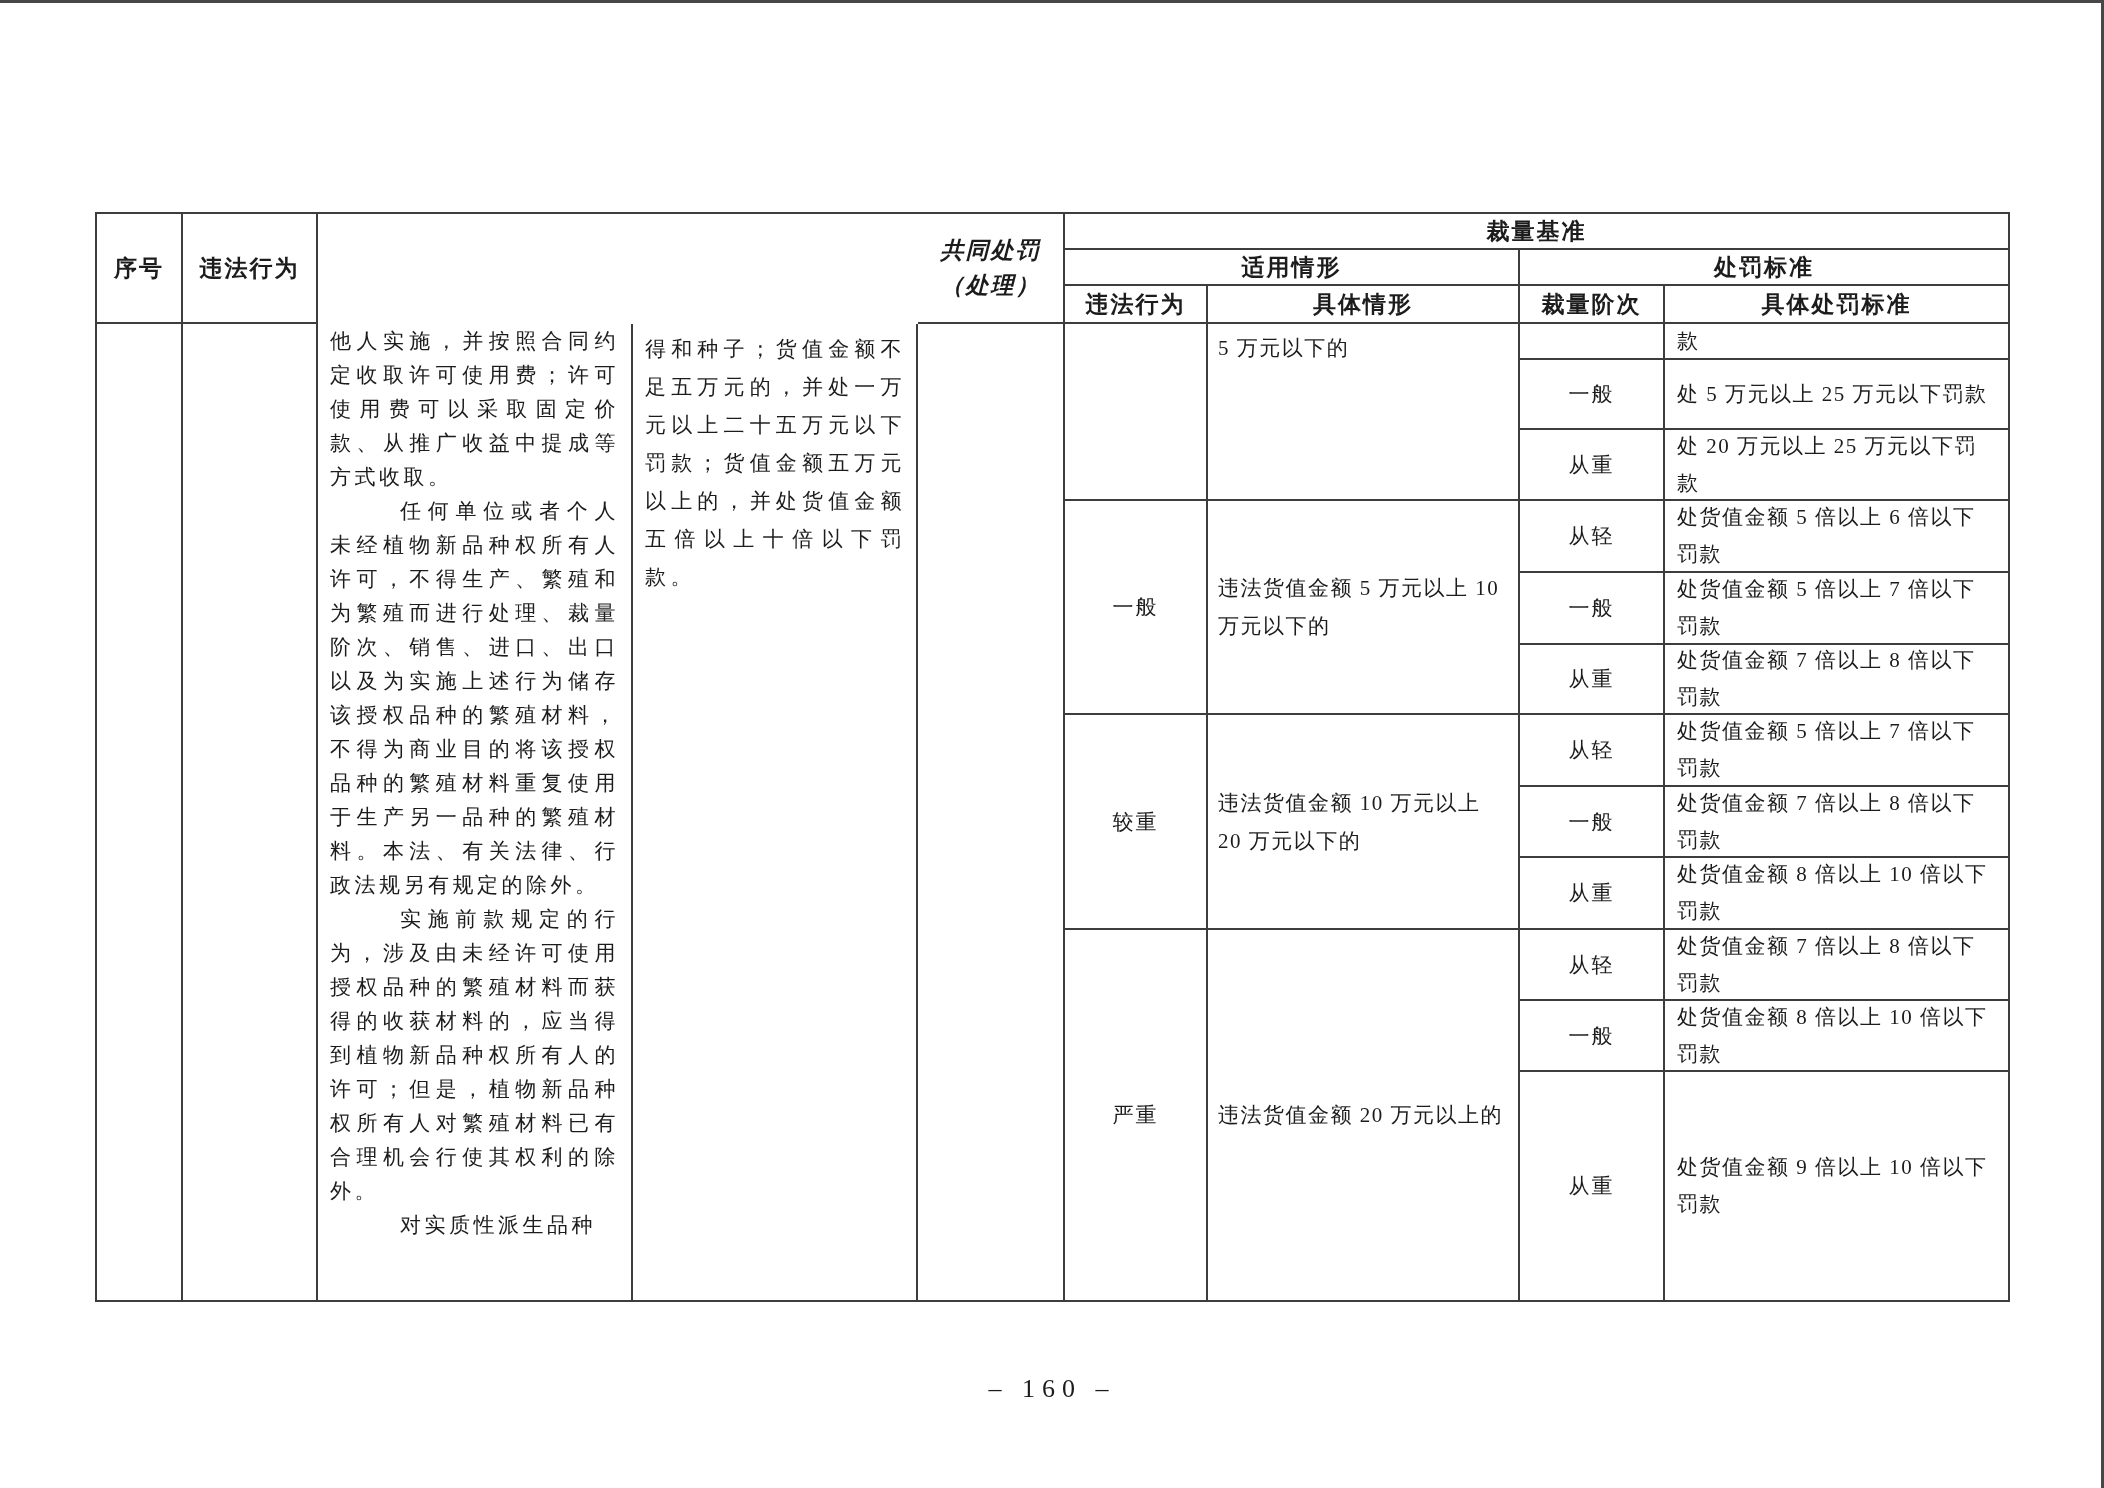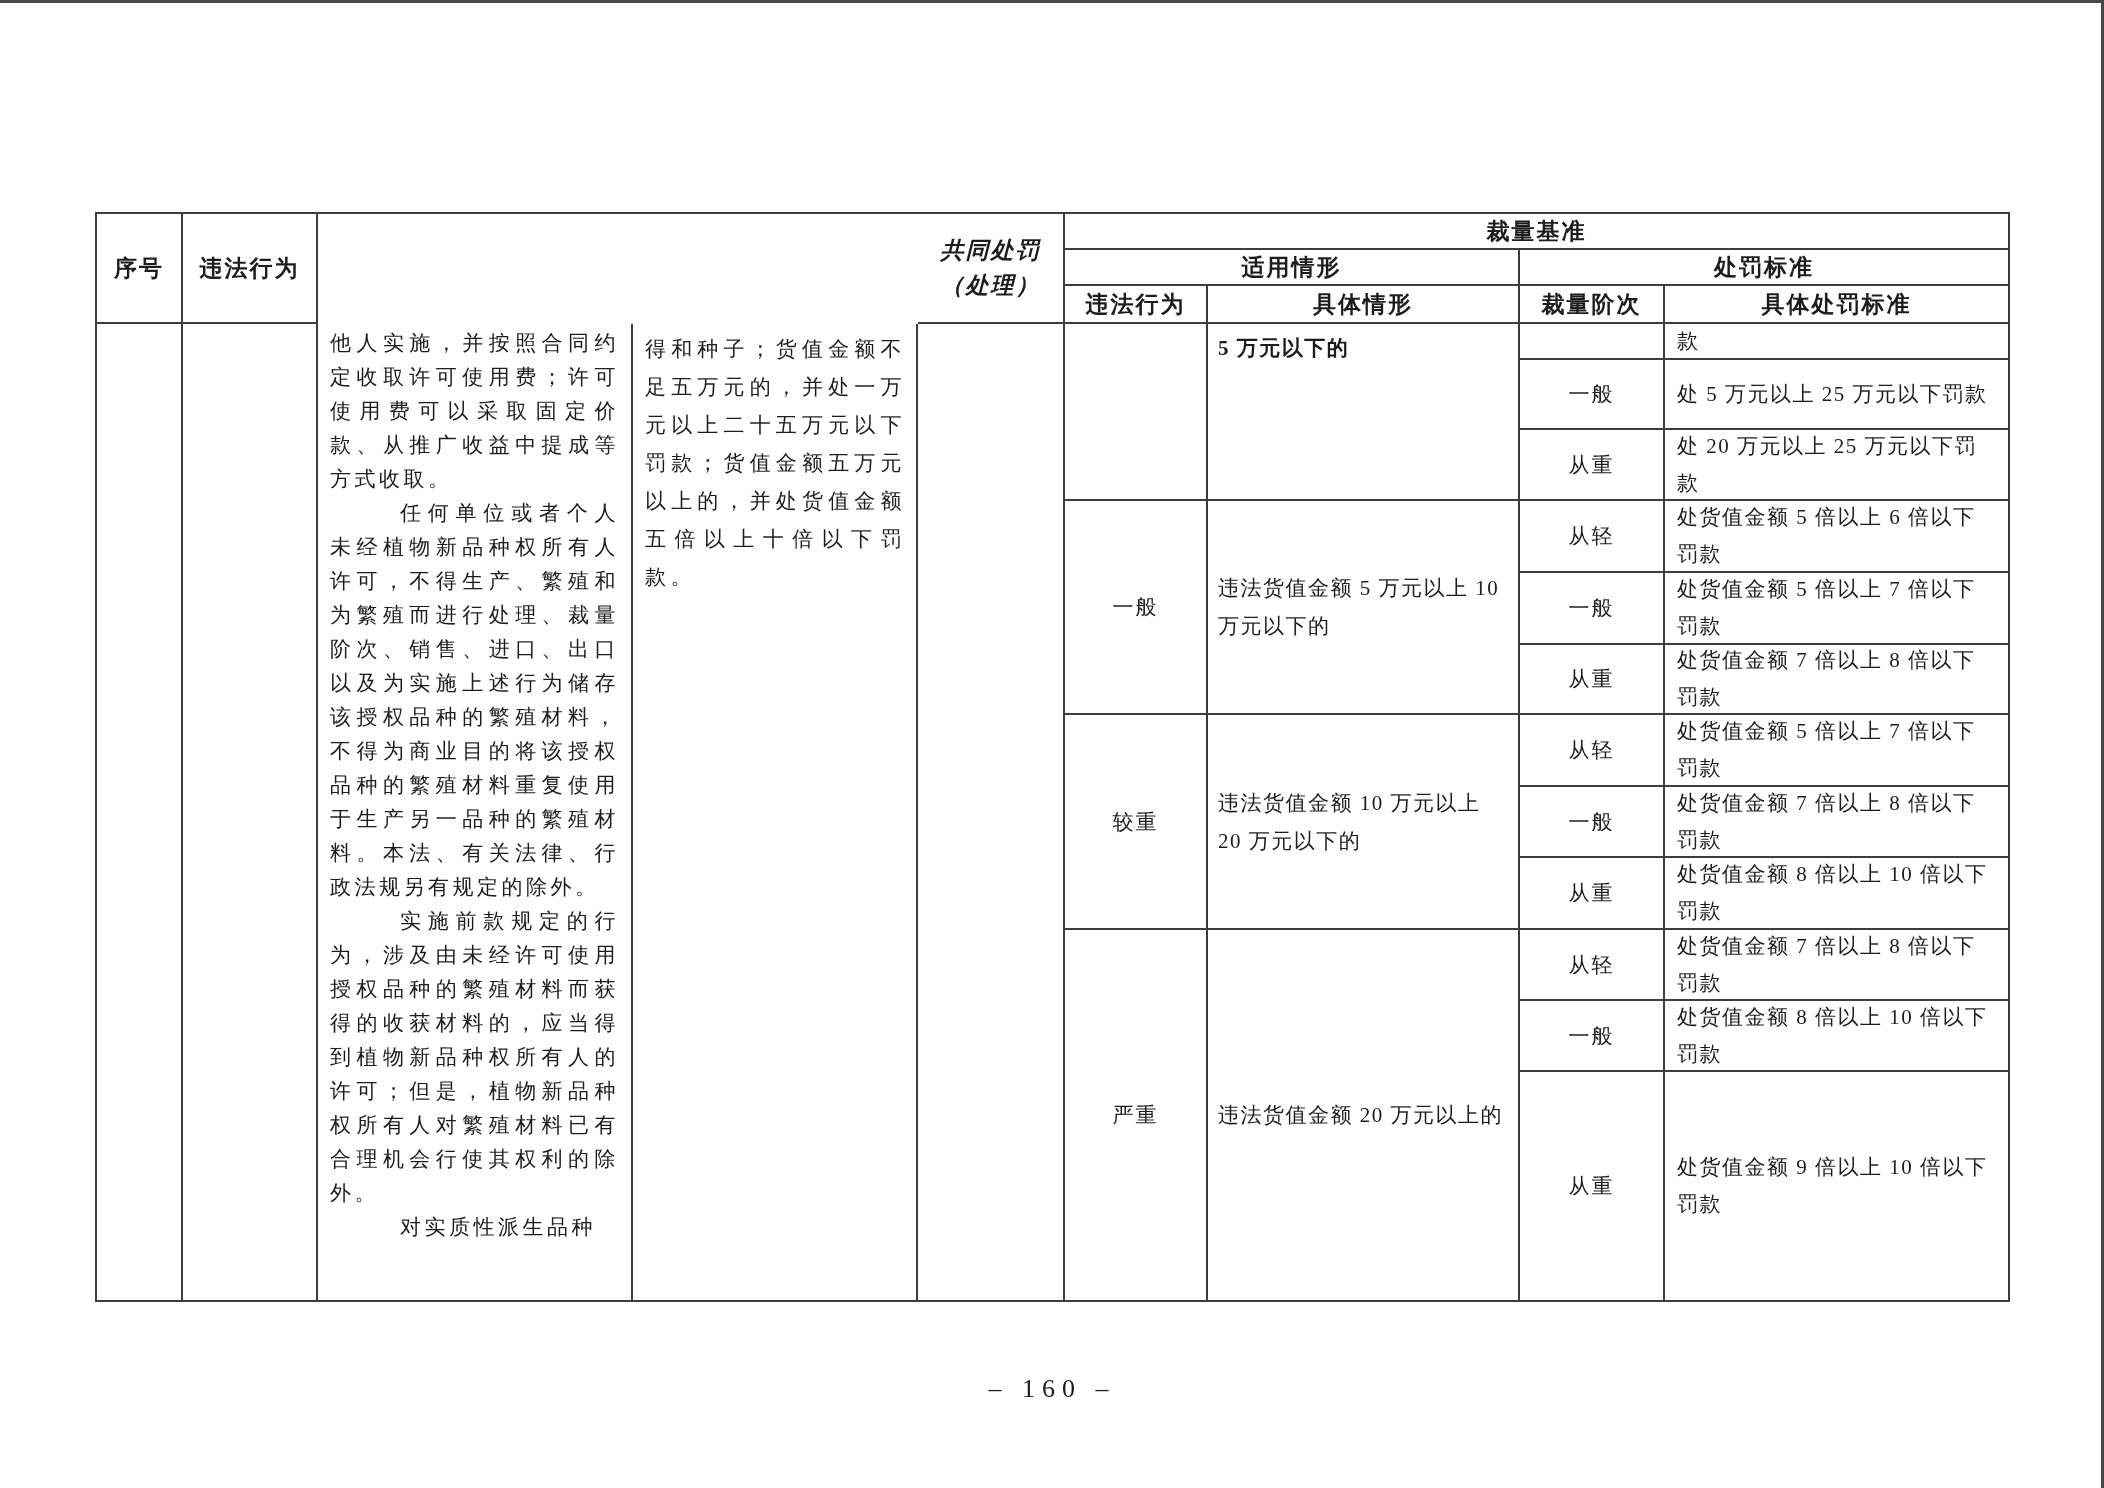--- a/index.html
+++ b/index.html
@@ -21,27 +21,27 @@
   }
   .cell {
     box-sizing:border-box; border-right:2px solid var(--ln); border-bottom:2px solid var(--ln);
     display:flex; overflow:hidden; background:#fff;
   }
   .hd {
     align-items:center; justify-content:center; text-align:center;
     font-family:"Liberation Sans", sans-serif; font-weight:700; font-size:23px; letter-spacing:2px;
   }
   .hd2 { flex-direction:column; line-height:35px;font-style:italic; }
-  .clause { display:block; padding:2px 12px 0 12px; text-align:justify; font-size:21px; line-height:34px; letter-spacing:3.5px; }
+  .clause { display:block; padding:2px 12px 0 12px; text-align:justify; font-size:21px; line-height:34px; letter-spacing:3.5px;font-family:Liberation Mono, monospace; }
   .clause p { margin:0; }
   .clause p.ind { text-indent:70px; }
   .basis { display:block; padding:8px 10px 0 12px; text-align:justify; font-size:21px; line-height:38px; letter-spacing:4.5px;font-family:Liberation Mono, monospace; }
   .level, .stage { align-items:center; justify-content:center; text-align:center; font-size:21px; letter-spacing:2px; }
   .circ { padding:0 10px; align-items:center; font-size:21px; line-height:38px; letter-spacing:1.5px; }
-  .circ-top { align-items:flex-start; padding-top:5px;font-weight:bold; }
+  .circ-top { align-items:flex-start; padding-top:5px; }
   .std { padding:2px 12px; align-items:center; font-size:21px; line-height:37px; letter-spacing:1.5px; }
   .pageno { position:absolute; top:1374px; left:0; width:100%; text-align:center; font-size:26px; letter-spacing:7px; }
 </style>
 </head>
 <body>
 
 <div class="edge-top"></div>
 <div class="edge-right"></div>
 
 <div class="tbl">

